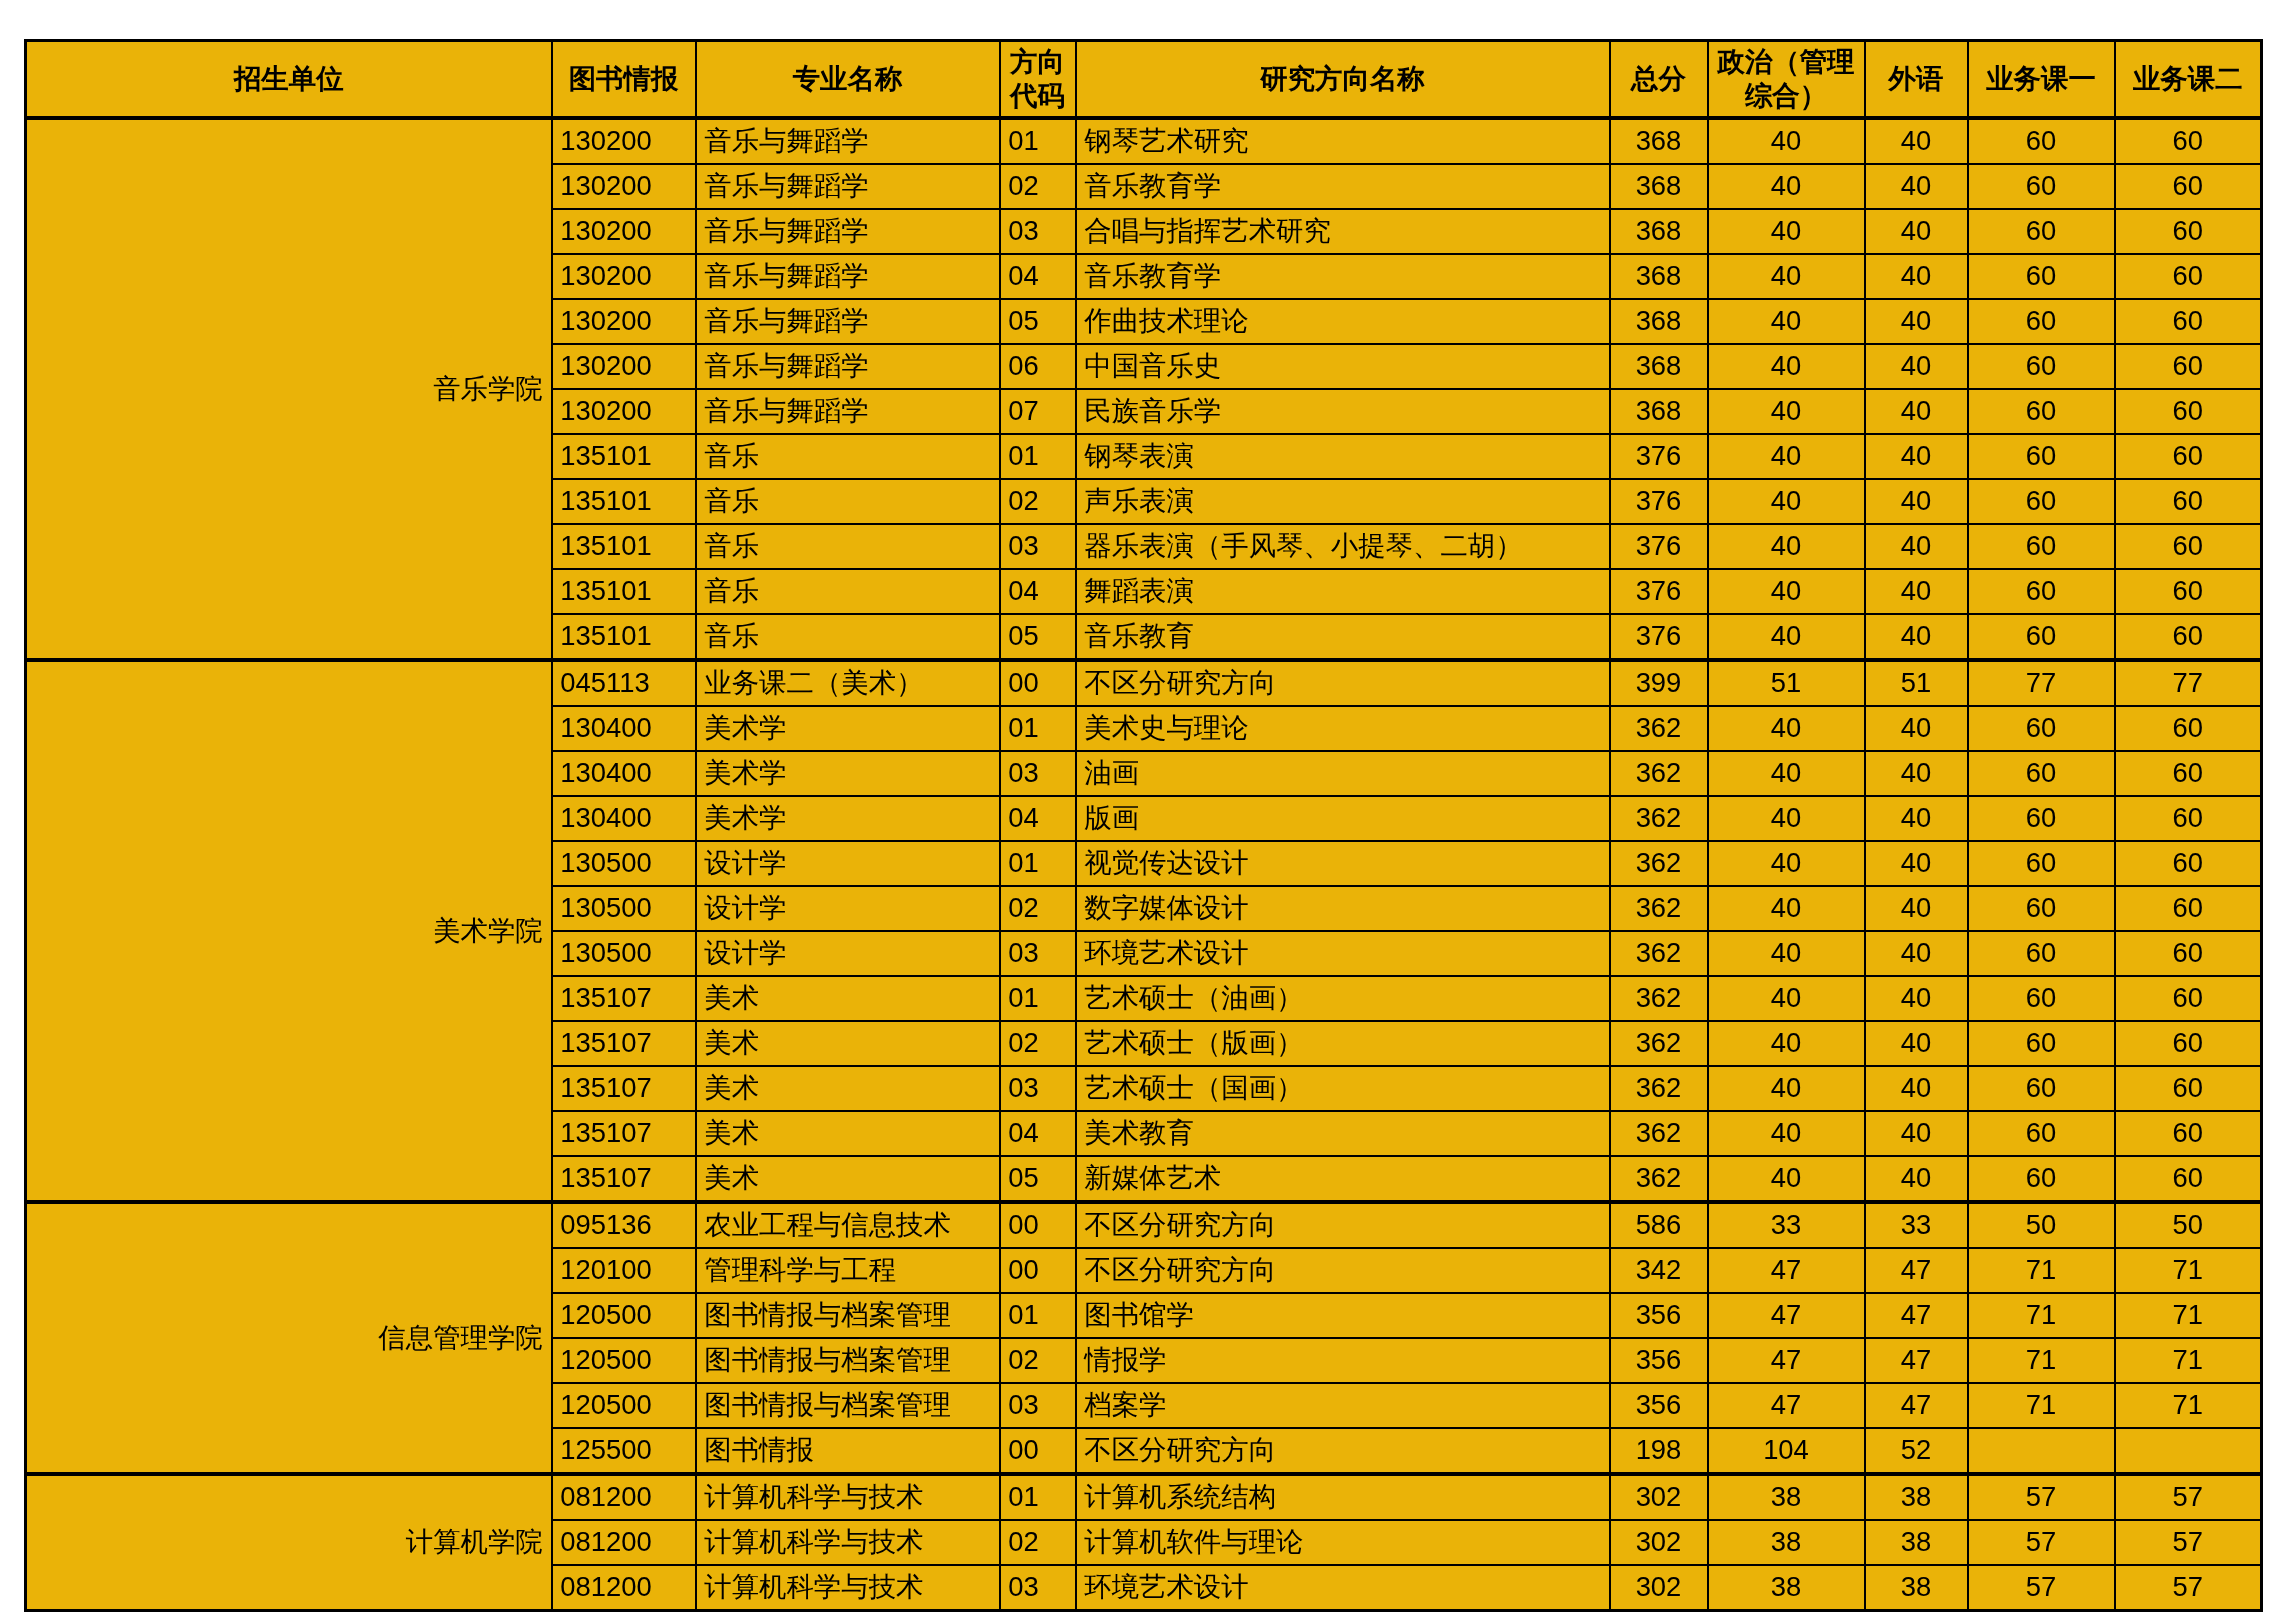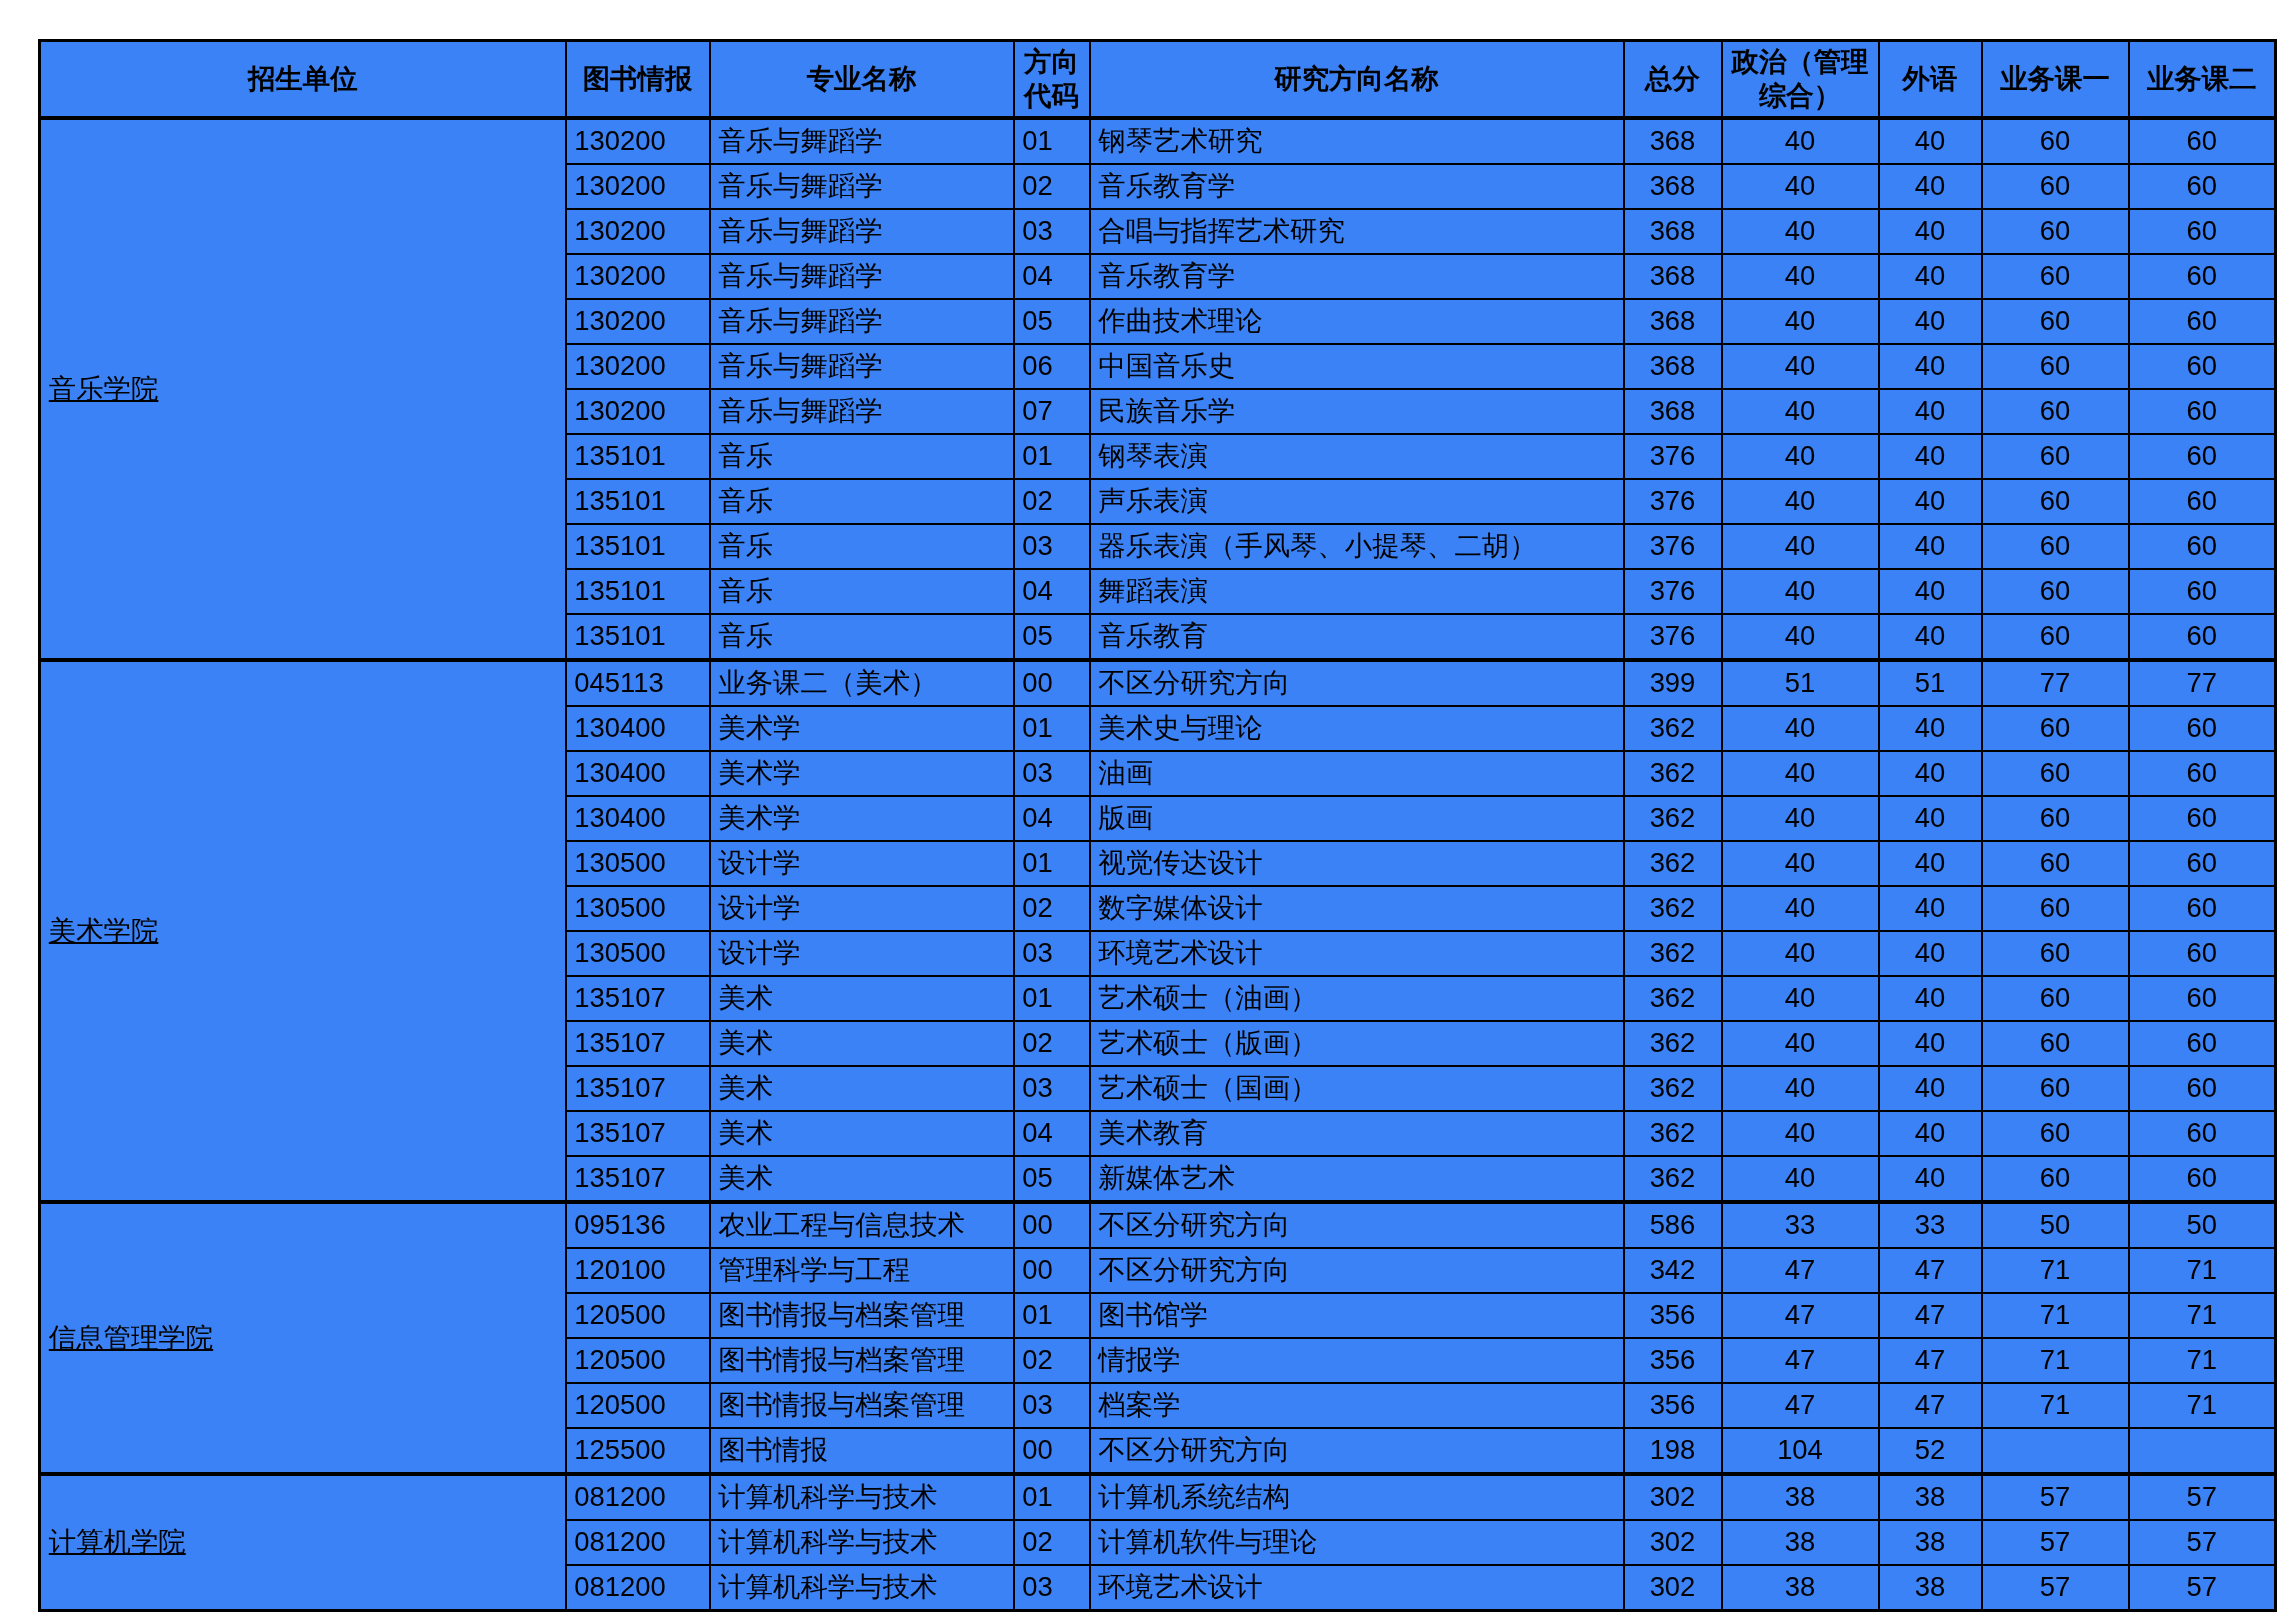--- a/index.html
+++ b/index.html
@@ -5,42 +5,42 @@
   html,body{margin:0;padding:0;background:#ffffff;}
   body{
     width:2292px;height:1620px;
     font-family:"Liberation Sans",sans-serif;
     color:#000;
     position:relative;
   }
   table{
     border-collapse:collapse;
     table-layout:fixed;
-    margin:39px 0 0 38px;
+    margin:39px 0 0 24px;
     border:3.9px solid #000;
-    background:#3b82f6;
+    background:#eab308;
   }
   th,td{
     border:2px solid #000;
     font-size:27.4px;
     line-height:1.25;
     padding:0 7.8px;
     overflow:hidden;
     vertical-align:middle;
   }
   thead th{
     font-weight:bold;
     text-align:center;
     height:74px;
     padding:0 3.9px;
     border-bottom:4.9px solid #000;
   }
   tbody td{height:43px;text-align:left;}
   tbody tr.group-start td{border-top:4.9px solid #000;}
-  td.unit{text-align:left;text-decoration:underline;}
+  td.unit{text-align:right;}
   td.score{text-align:center;padding:0 2px;}
 </style>
 </head>
 <body>
 
 <table>
   <colgroup>
     <col style="width:526px">
     <col style="width:144px">
     <col style="width:304px">

